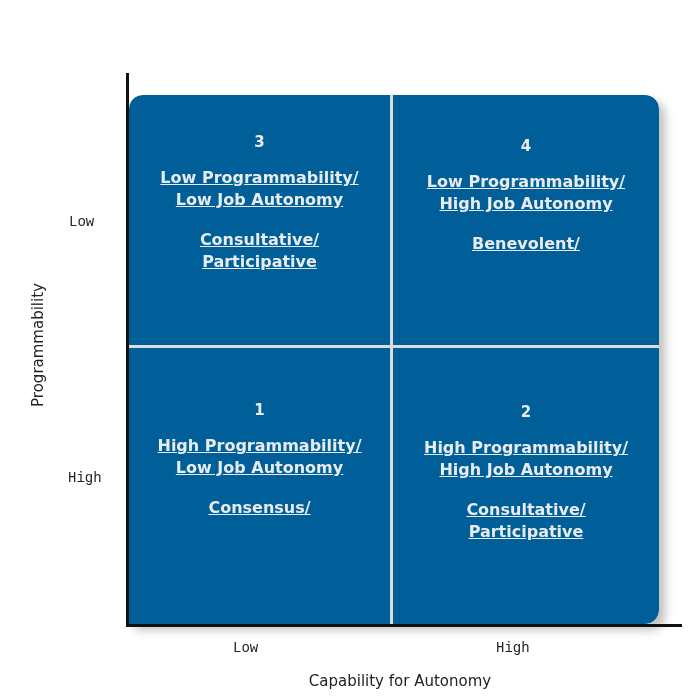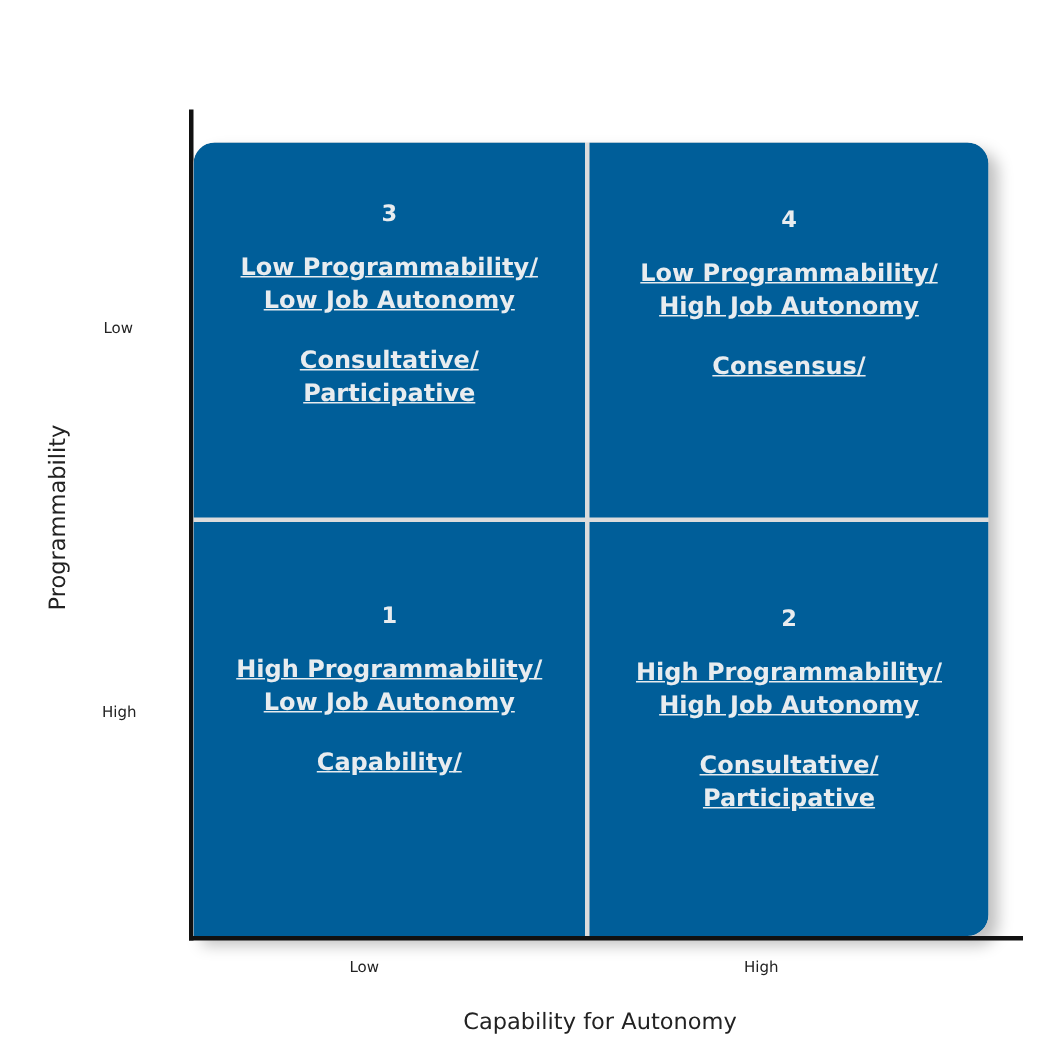--- a/index.html
+++ b/index.html
@@ -14,21 +14,21 @@
           column-gap: 3px; row-gap: 3px; overflow: hidden; }
   .quad { background: #005e99; color: #e8ecef; text-align: center; display: flex; flex-direction: column;
           align-items: center; justify-content: flex-start; font-weight: bold; }
   .quad .num { font-size: 15px; margin-bottom: 16px; }
   .quad .line { font-size: 16px; line-height: 22px; text-decoration: underline; }
   .quad .gap { height: 18px; }
   .q-tl { padding-top: 38px; border-top-left-radius: 14px; }
   .q-tr { padding-top: 42px; border-top-right-radius: 14px; }
   .q-bl { padding-top: 53px; }
   .q-br { padding-top: 55px; border-bottom-right-radius: 14px; }
-  .tick { position: absolute; font-size: 10px; color: #222; }
+  .tick { position: absolute; font-size: 14px; color: #222; font-family: Liberation Mono, monospace; }
   .ylabel { position: absolute; left: 38px; top: 345px; transform: translate(-50%, -50%) rotate(-90deg);
             font-size: 15px; color: #222; white-space: nowrap; }
   .xlabel { position: absolute; left: 400px; top: 672px; transform: translateX(-50%); font-size: 15px; color: #222; white-space: nowrap; text-align: center; }
 </style>
 </head>
 <body>
 
 <div class="y-axis-line"></div>
 
 <div class="grid">
@@ -38,28 +38,28 @@
     <div class="line">Low Job Autonomy</div>
     <div class="gap"></div>
     <div class="line">Consultative/</div>
     <div class="line">Participative</div>
   </div>
   <div class="quad q-tr">
     <div class="num">4</div>
     <div class="line">Low Programmability/</div>
     <div class="line">High Job Autonomy</div>
     <div class="gap"></div>
-    <div class="line">Consensus/</div>
+    <div class="line">Benevolent/</div>
   </div>
   <div class="quad q-bl">
     <div class="num">1</div>
     <div class="line">High Programmability/</div>
     <div class="line">Low Job Autonomy</div>
     <div class="gap"></div>
-    <div class="line">Capability/</div>
+    <div class="line">Consensus/</div>
   </div>
   <div class="quad q-br">
     <div class="num">2</div>
     <div class="line">High Programmability/</div>
     <div class="line">High Job Autonomy</div>
     <div class="gap"></div>
     <div class="line">Consultative/</div>
     <div class="line">Participative</div>
   </div>
 </div>

